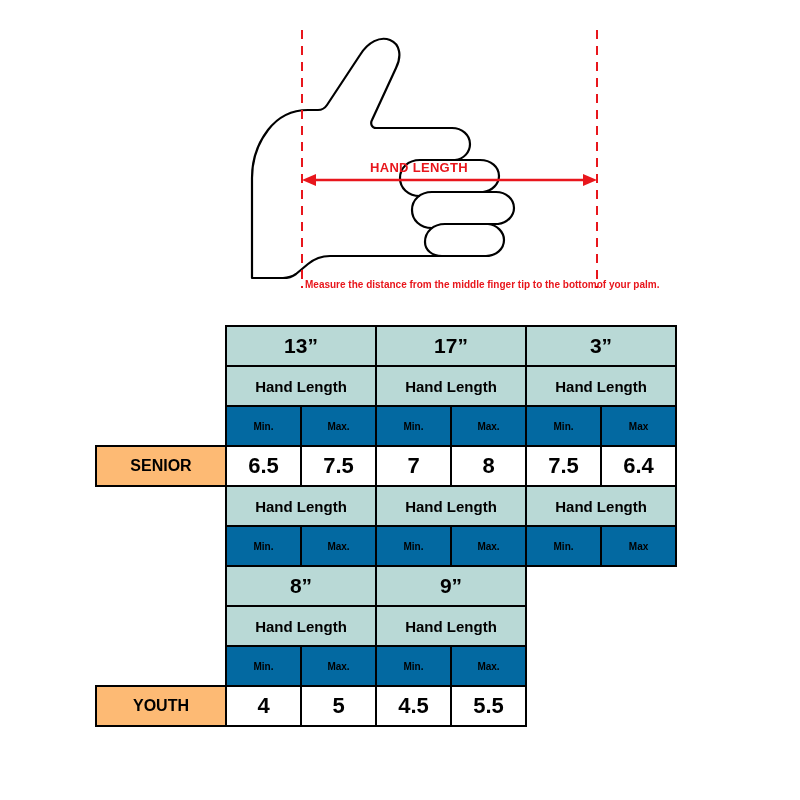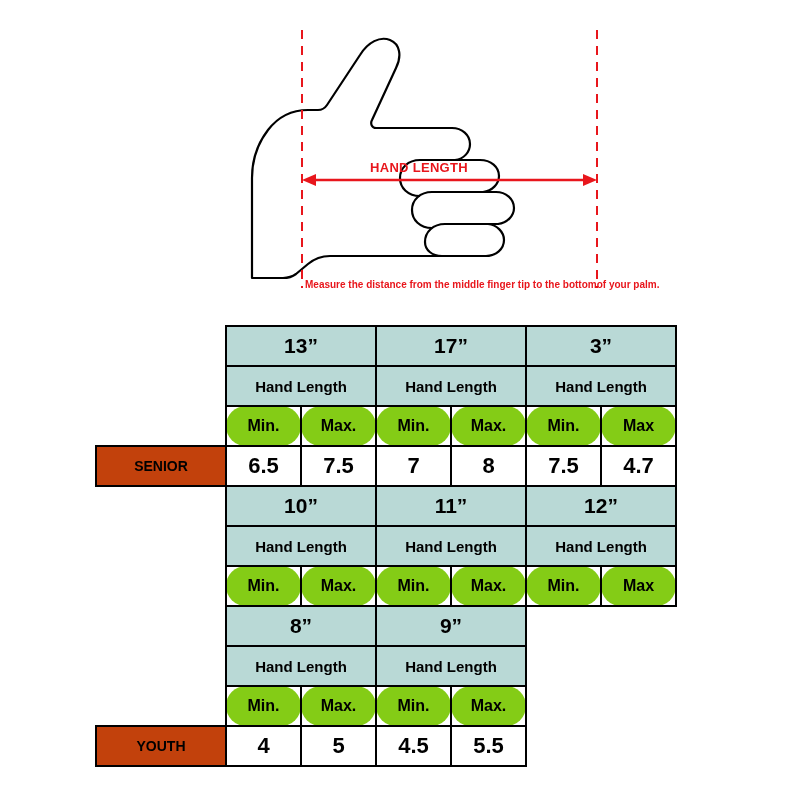--- a/index.html
+++ b/index.html
@@ -71,35 +71,34 @@
     height: 38px;
     padding: 0;
   }
   td.blank {
     border: none !important;
     background: transparent;
   }
   td.rowlabel {
     text-align: left;
     padding-left: 8px;
-    font-size: 14px;
-    background: #c2410c;
+    font-size: 16px;
+    background: #fdba74;
   }
   td.size-hdr {
     background: #b9d9d6;
     font-size: 21px;
   }
   td.hl-hdr {
     background: #b9d9d6;
     font-size: 15px;
   }
   td.minmax {
-    background: #84cc16;
-    font-size: 16px;
-    border-radius: 20px;
+    background: #0369a1;
+    font-size: 10px;
   }
   td.value {
     background: #ffffff;
     font-size: 22px;
   }
 </style>
 </head>
 <body>
 
 <div id="page">
@@ -188,29 +187,23 @@
           <td class="minmax">Min.</td>
           <td class="minmax">Max</td>
         </tr>
         <tr>
           <td class="rowlabel">SENIOR</td>
           <td class="value">6.5</td>
           <td class="value">7.5</td>
           <td class="value">7</td>
           <td class="value">8</td>
           <td class="value">7.5</td>
-          <td class="value">4.7</td>
-        </tr>
-
-        <tr>
-          <td class="blank"></td>
-          <td class="size-hdr" colspan="2">10”</td>
-          <td class="size-hdr" colspan="2">11”</td>
-          <td class="size-hdr" colspan="2">12”</td>
-        </tr>
+          <td class="value">6.4</td>
+        </tr>
+
         <tr>
           <td class="blank"></td>
           <td class="hl-hdr" colspan="2">Hand Length</td>
           <td class="hl-hdr" colspan="2">Hand Length</td>
           <td class="hl-hdr" colspan="2">Hand Length</td>
         </tr>
         <tr>
           <td class="blank"></td>
           <td class="minmax">Min.</td>
           <td class="minmax">Max.</td>

